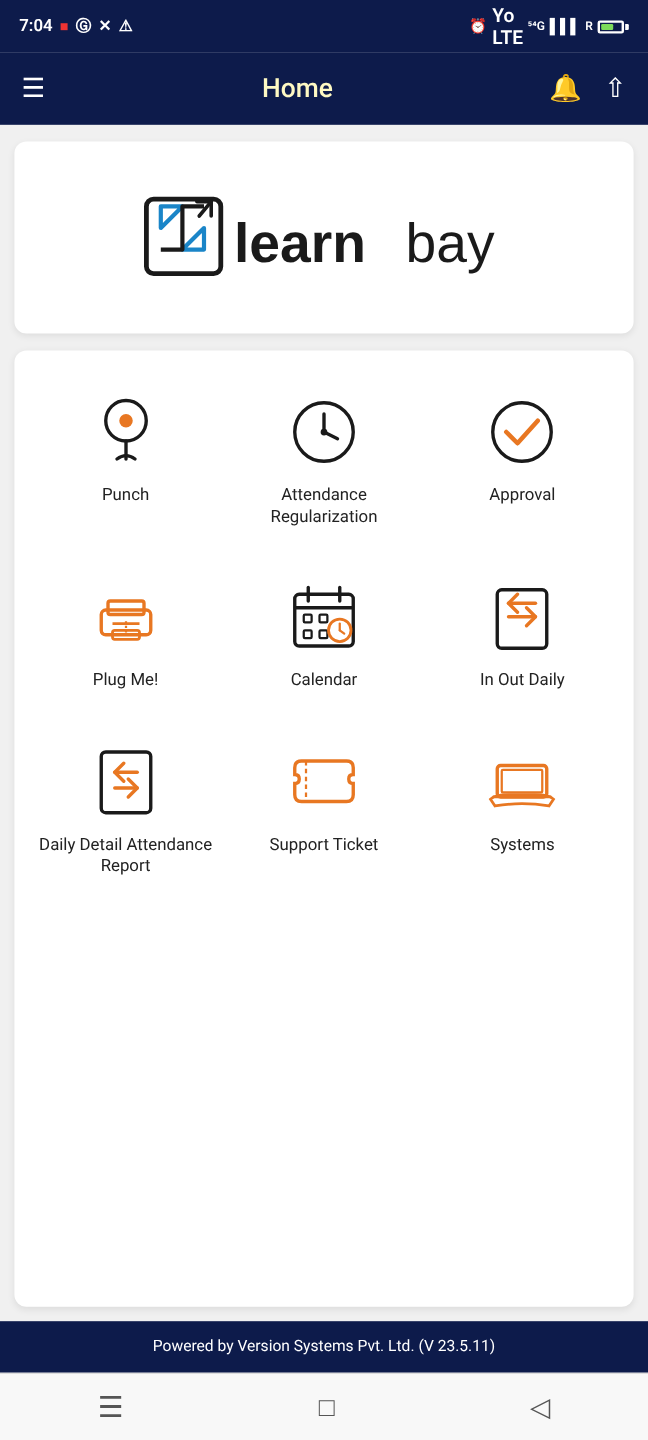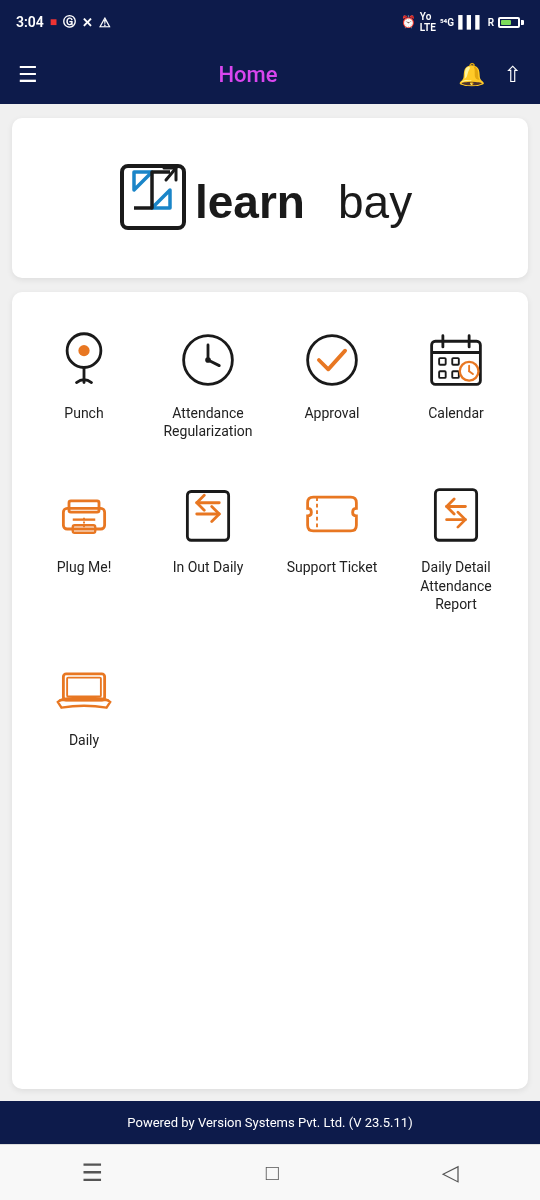--- a/index.html
+++ b/index.html
@@ -34,21 +34,21 @@
       color: white;
       display: flex;
       align-items: center;
       justify-content: space-between;
       padding: 12px 18px;
       height: 60px;
     }
     .header-title {
       font-size: 22px;
       font-weight: 500;
-      color: #d946ef;
+      color: #fef9c3;
     }
     .header-icons { display: flex; gap: 18px; align-items: center; }
 
     
     .logo-card {
       background: white;
       margin: 14px 12px;
       border-radius: 10px;
       display: flex;
       align-items: center;
@@ -66,21 +66,21 @@
     .main-card {
       background: white;
       margin: 0 12px;
       border-radius: 10px;
       padding: 20px 10px;
       box-shadow: 0 2px 6px rgba(0,0,0,0.08);
       flex: 1;
     }
     .grid {
       display: grid;
-      grid-template-columns: repeat(4, 1fr);
+      grid-template-columns: repeat(3, 1fr);
       gap: 10px 0;
     }
     .grid-item {
       display: flex;
       flex-direction: column;
       align-items: center;
       justify-content: flex-start;
       padding: 16px 8px;
       cursor: pointer;
       gap: 12px;
@@ -152,29 +152,29 @@
     svg.grid-svg {
       width: 60px;
       height: 60px;
     }
   </style>
 </head>
 <body>
 
 <div class="status-bar">
   <div class="status-left">
-    <span>3:04</span>
+    <span>7:04</span>
     <span style="color:#e33;font-size:12px;">■</span>
     <span style="font-size:13px;">Ⓖ</span>
     <span style="font-size:13px;">✕</span>
     <span style="font-size:13px;">⚠</span>
   </div>
   <div class="status-right">
     <span>⏰</span>
-    <span style="font-size:10px;">Yo<br>LTE</span>
+    <span style="font-size:16px;">Yo<br>LTE</span>
     <span style="font-size:10px;">⁵⁴G</span>
     <span>▌▌▌</span>
     <span style="font-size:10px;">R</span>
     <div class="battery">
       <div class="battery-body">
         <div class="battery-fill"></div>
       </div>
       <div class="battery-tip"></div>
     </div>
   </div>
@@ -244,106 +244,106 @@
           <circle cx="32" cy="32" r="26" stroke="#1a1a1a" stroke-width="3"></circle>
           <polyline points="18,32 28,42 46,22" stroke="#e87722" stroke-width="4" stroke-linecap="round" stroke-linejoin="round"></polyline>
         </svg>
       </div>
       <span class="grid-item-label">Approval</span>
     </div>
 
     <div class="grid-item">
       <div class="grid-item-icon">
         <svg class="grid-svg" viewBox="0 0 64 64" fill="none">
+
+          <rect x="10" y="26" width="44" height="22" rx="4" stroke="#e87722" stroke-width="3"></rect>
+          <rect x="16" y="18" width="32" height="12" rx="2" stroke="#e87722" stroke-width="3"></rect>
+          <line x1="20" y1="38" x2="44" y2="38" stroke="#e87722" stroke-width="2.5"></line>
+          <rect x="20" y="44" width="24" height="8" rx="2" stroke="#e87722" stroke-width="2.5"></rect>
+
+          <line x1="32" y1="36" x2="32" y2="46" stroke="#e87722" stroke-width="2" stroke-dasharray="2,2"></line>
+        </svg>
+      </div>
+      <span class="grid-item-label">Plug Me!</span>
+    </div>
+
+    <div class="grid-item">
+      <div class="grid-item-icon">
+        <svg class="grid-svg" viewBox="0 0 64 64" fill="none">
           <rect x="6" y="12" width="52" height="46" rx="4" stroke="#1a1a1a" stroke-width="3"></rect>
           <line x1="6" y1="24" x2="58" y2="24" stroke="#1a1a1a" stroke-width="3"></line>
           <line x1="18" y1="6" x2="18" y2="18" stroke="#1a1a1a" stroke-width="3" stroke-linecap="round"></line>
           <line x1="46" y1="6" x2="46" y2="18" stroke="#1a1a1a" stroke-width="3" stroke-linecap="round"></line>
 
           <rect x="14" y="30" width="7" height="7" rx="1" stroke="#1a1a1a" stroke-width="2"></rect>
           <rect x="28" y="30" width="7" height="7" rx="1" stroke="#1a1a1a" stroke-width="2"></rect>
           <rect x="14" y="44" width="7" height="7" rx="1" stroke="#1a1a1a" stroke-width="2"></rect>
           <rect x="28" y="44" width="7" height="7" rx="1" stroke="#1a1a1a" stroke-width="2"></rect>
 
           <circle cx="46" cy="44" r="10" stroke="#e87722" stroke-width="2.5" fill="white"></circle>
           <line x1="46" y1="38" x2="46" y2="44" stroke="#e87722" stroke-width="2" stroke-linecap="round"></line>
           <line x1="46" y1="44" x2="50" y2="47" stroke="#e87722" stroke-width="2" stroke-linecap="round"></line>
         </svg>
       </div>
       <span class="grid-item-label">Calendar</span>
     </div>
 
-    <div class="grid-item">
-      <div class="grid-item-icon">
-        <svg class="grid-svg" viewBox="0 0 64 64" fill="none">
-
-          <rect x="10" y="26" width="44" height="22" rx="4" stroke="#e87722" stroke-width="3"></rect>
-          <rect x="16" y="18" width="32" height="12" rx="2" stroke="#e87722" stroke-width="3"></rect>
-          <line x1="20" y1="38" x2="44" y2="38" stroke="#e87722" stroke-width="2.5"></line>
-          <rect x="20" y="44" width="24" height="8" rx="2" stroke="#e87722" stroke-width="2.5"></rect>
-
-          <line x1="32" y1="36" x2="32" y2="46" stroke="#e87722" stroke-width="2" stroke-dasharray="2,2"></line>
-        </svg>
-      </div>
-      <span class="grid-item-label">Plug Me!</span>
-    </div>
-
 
     <div class="grid-item">
       <div class="grid-item-icon">
         <svg class="grid-svg" viewBox="0 0 64 64" fill="none">
           <rect x="10" y="8" width="44" height="52" rx="4" stroke="#1a1a1a" stroke-width="3"></rect>
 
           <line x1="20" y1="32" x2="44" y2="32" stroke="#e87722" stroke-width="3" stroke-linecap="round"></line>
           <polyline points="36,24 44,32 36,40" stroke="#e87722" stroke-width="3" stroke-linecap="round" stroke-linejoin="round"></polyline>
           <line x1="44" y1="20" x2="20" y2="20" stroke="#e87722" stroke-width="3" stroke-linecap="round"></line>
           <polyline points="28,12 20,20 28,28" stroke="#e87722" stroke-width="3" stroke-linecap="round" stroke-linejoin="round"></polyline>
         </svg>
       </div>
       <span class="grid-item-label">In Out Daily</span>
     </div>
 
     <div class="grid-item">
       <div class="grid-item-icon">
         <svg class="grid-svg" viewBox="0 0 64 64" fill="none">
-
-          <path d="M6 20 Q6 14 12 14 L52 14 Q58 14 58 20 L58 26 Q54 26 54 30 Q54 34 58 34 L58 44 Q58 50 52 50 L12 50 Q6 50 6 44 L6 34 Q10 34 10 30 Q10 26 6 26 Z" stroke="#e87722" stroke-width="3" fill="none"></path>
-
-          <line x1="16" y1="14" x2="16" y2="50" stroke="#e87722" stroke-width="2" stroke-dasharray="4,3"></line>
-        </svg>
-      </div>
-      <span class="grid-item-label">Support Ticket</span>
-    </div>
-
-    <div class="grid-item">
-      <div class="grid-item-icon">
-        <svg class="grid-svg" viewBox="0 0 64 64" fill="none">
           <rect x="10" y="6" width="44" height="54" rx="4" stroke="#1a1a1a" stroke-width="3"></rect>
 
           <line x1="22" y1="38" x2="42" y2="38" stroke="#e87722" stroke-width="3" stroke-linecap="round"></line>
           <polyline points="34,30 42,38 34,46" stroke="#e87722" stroke-width="3" stroke-linecap="round" stroke-linejoin="round"></polyline>
           <line x1="42" y1="24" x2="22" y2="24" stroke="#e87722" stroke-width="3" stroke-linecap="round"></line>
           <polyline points="30,16 22,24 30,32" stroke="#e87722" stroke-width="3" stroke-linecap="round" stroke-linejoin="round"></polyline>
         </svg>
       </div>
       <span class="grid-item-label">Daily Detail Attendance Report</span>
     </div>
 
     <div class="grid-item">
       <div class="grid-item-icon">
         <svg class="grid-svg" viewBox="0 0 64 64" fill="none">
 
+          <path d="M6 20 Q6 14 12 14 L52 14 Q58 14 58 20 L58 26 Q54 26 54 30 Q54 34 58 34 L58 44 Q58 50 52 50 L12 50 Q6 50 6 44 L6 34 Q10 34 10 30 Q10 26 6 26 Z" stroke="#e87722" stroke-width="3" fill="none"></path>
+
+          <line x1="16" y1="14" x2="16" y2="50" stroke="#e87722" stroke-width="2" stroke-dasharray="4,3"></line>
+        </svg>
+      </div>
+      <span class="grid-item-label">Support Ticket</span>
+    </div>
+
+    <div class="grid-item">
+      <div class="grid-item-icon">
+        <svg class="grid-svg" viewBox="0 0 64 64" fill="none">
+
           <rect x="10" y="18" width="44" height="28" rx="3" stroke="#e87722" stroke-width="3"></rect>
           <rect x="14" y="22" width="36" height="20" rx="1" fill="none" stroke="#e87722" stroke-width="2"></rect>
 
           <path d="M4 48 Q8 44 20 44 L44 44 Q56 44 60 48 L56 54 Q44 52 32 52 Q20 52 8 54 Z" stroke="#e87722" stroke-width="2.5" fill="none"></path>
           <line x1="6" y1="46" x2="58" y2="46" stroke="#e87722" stroke-width="2.5"></line>
         </svg>
       </div>
-      <span class="grid-item-label">Daily</span>
+      <span class="grid-item-label">Systems</span>
     </div>
 
   </div>
 </div>
 
 <div class="footer">
   <span>Powered by Version Systems Pvt. Ltd. (V 23.5.11)</span>
 </div>
 
 <div class="bottom-nav">

